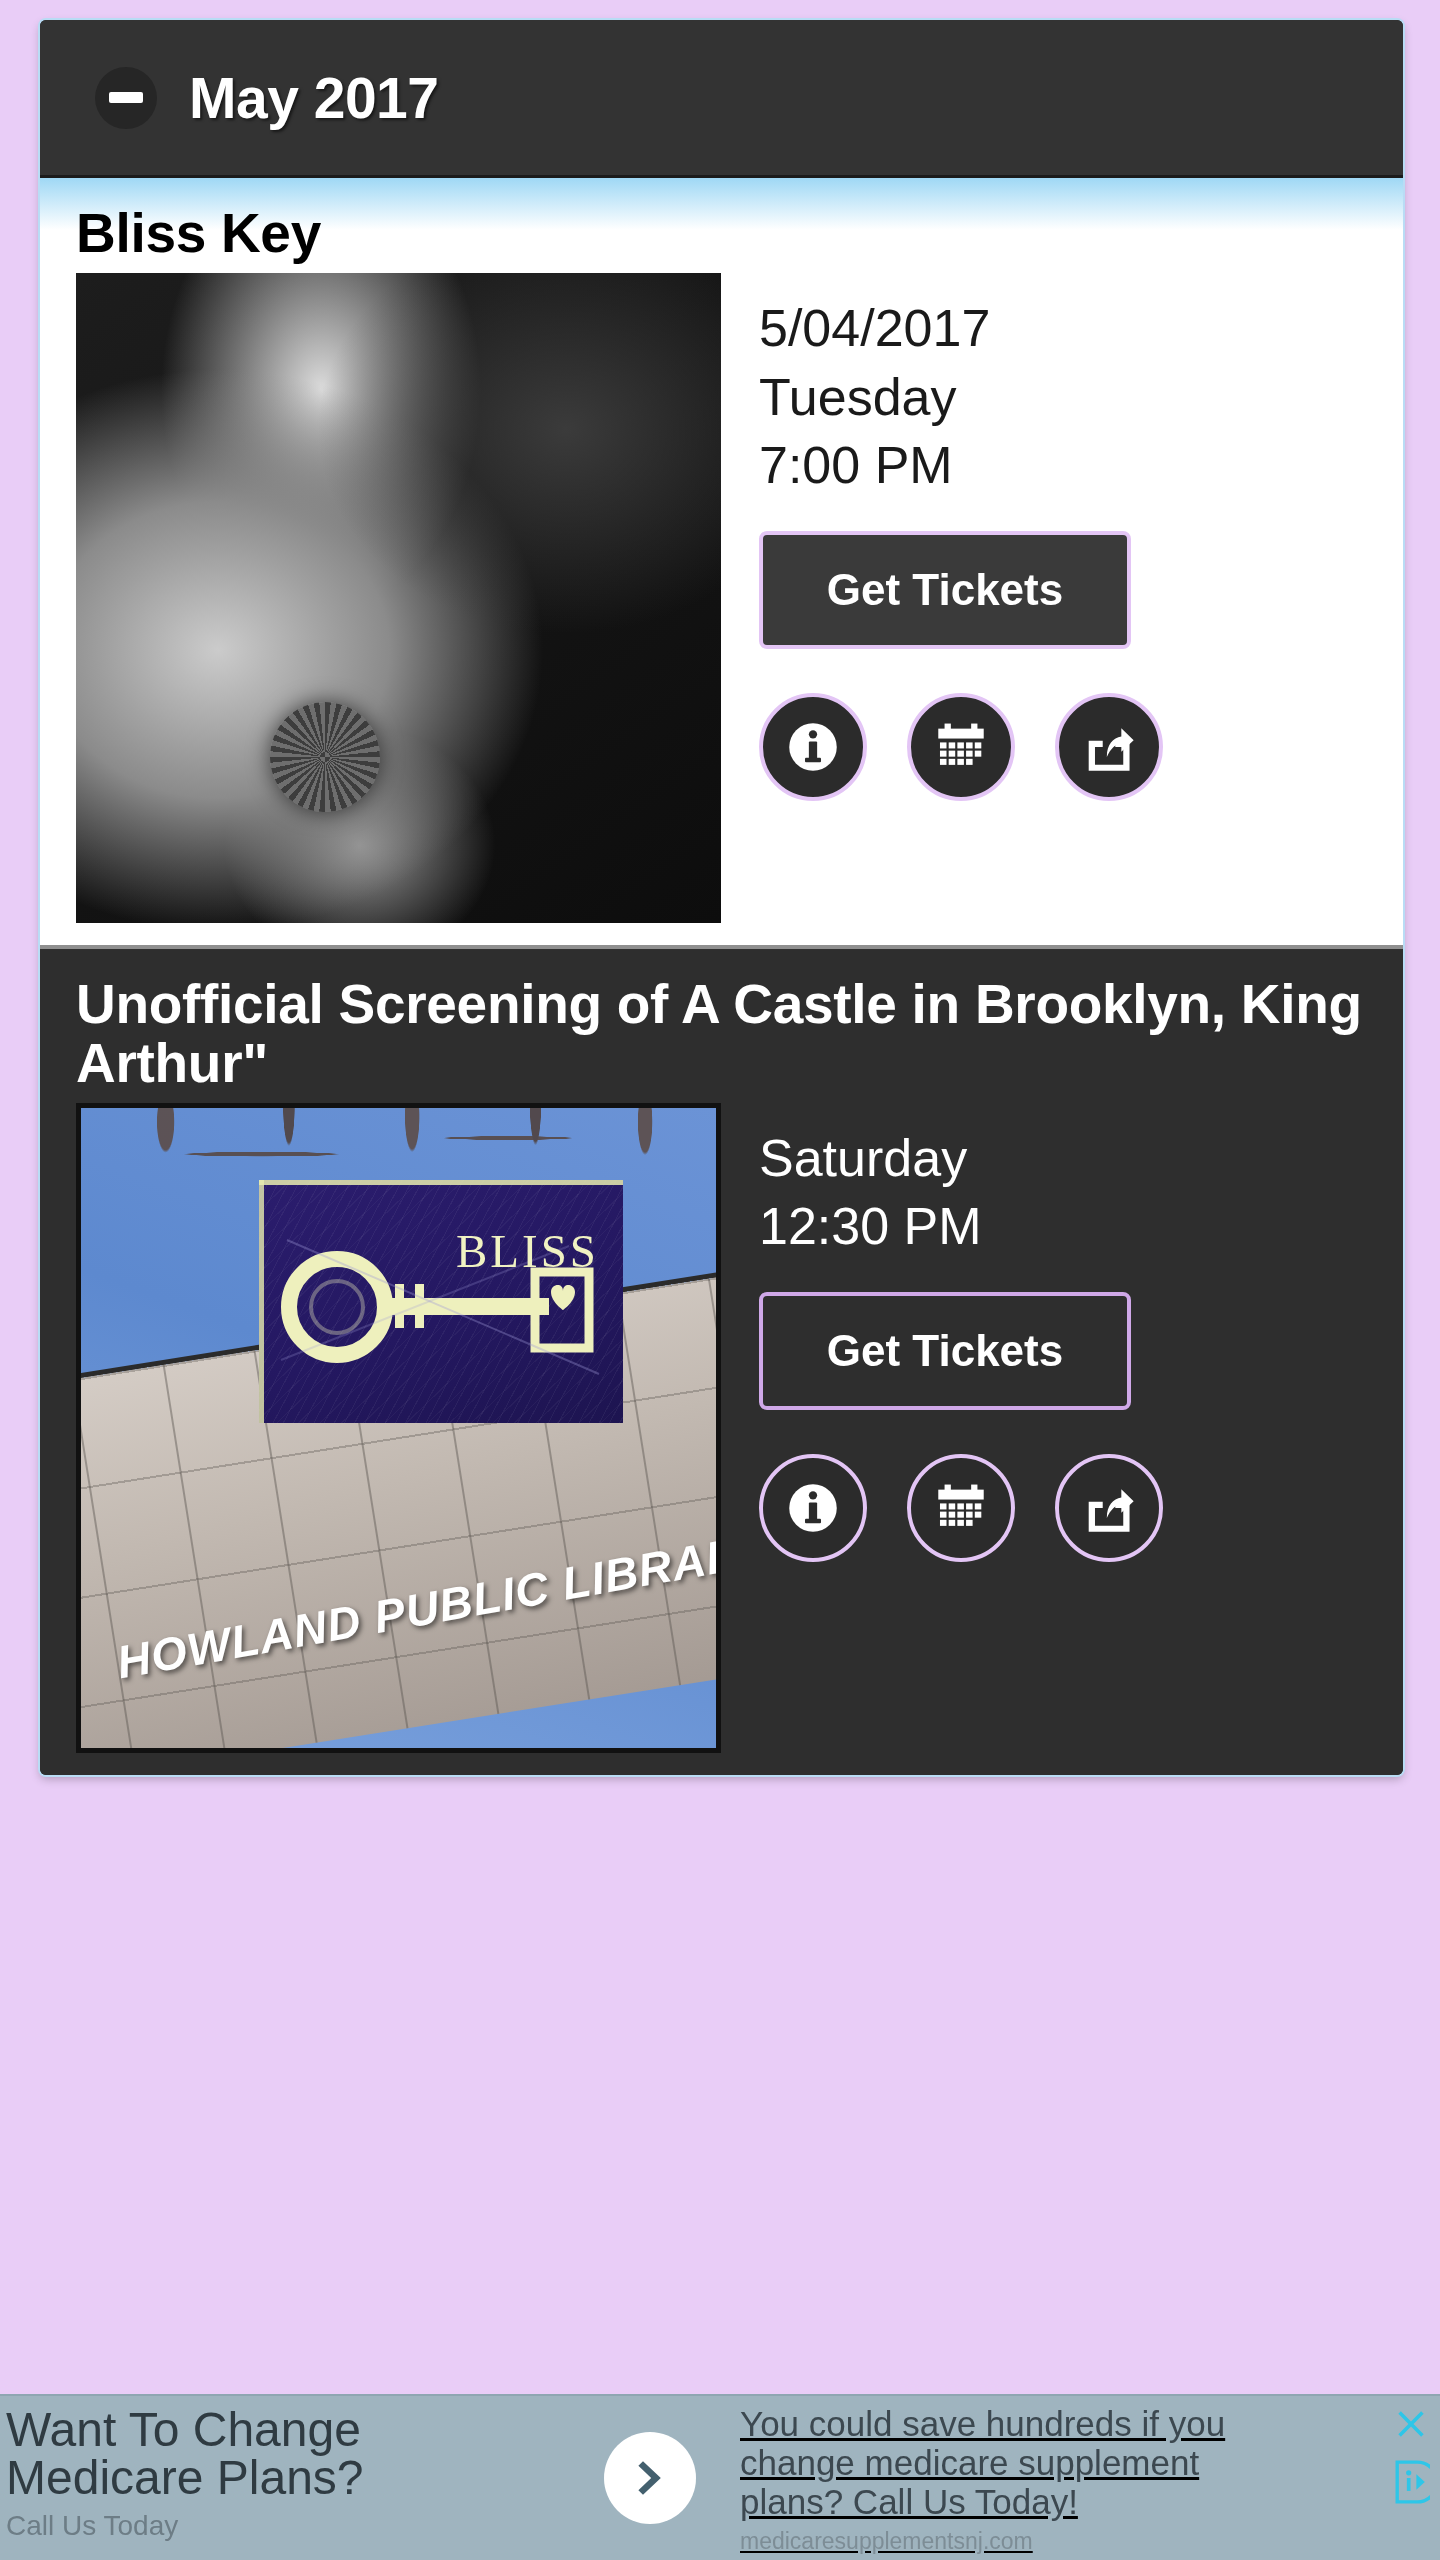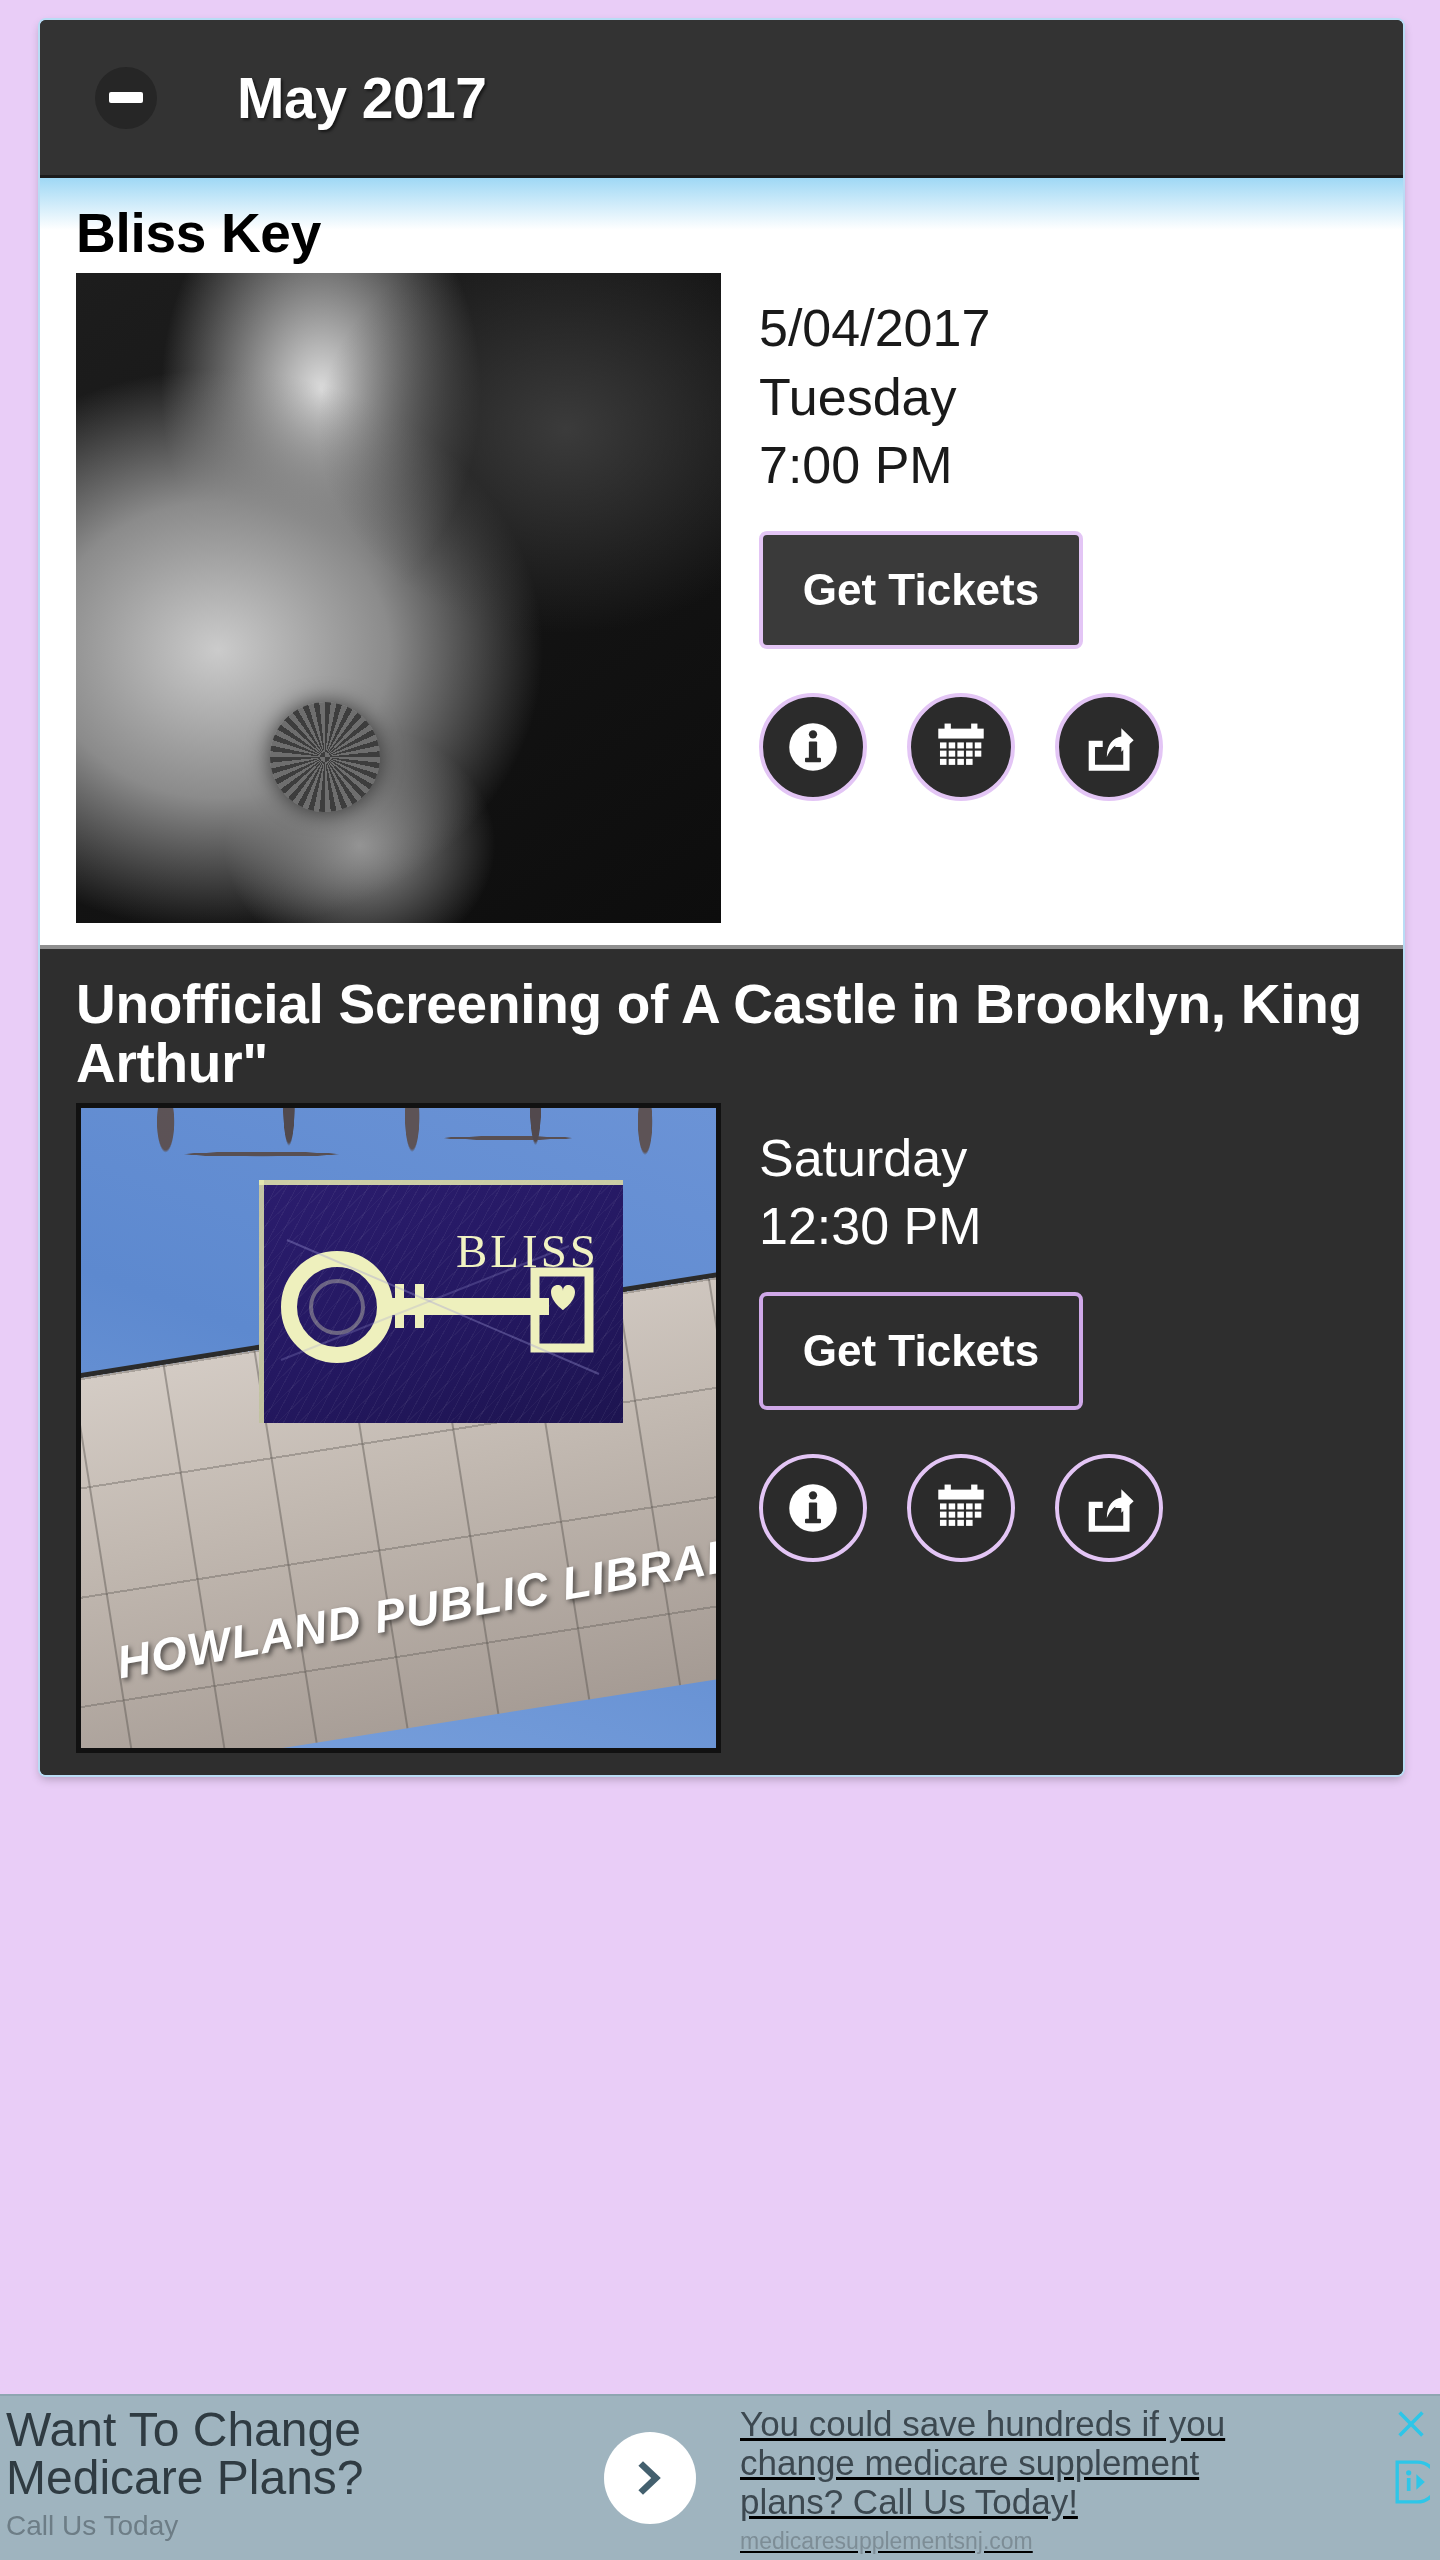--- a/index.html
+++ b/index.html
@@ -29,21 +29,20 @@
 
   
   .widget-header {
     height: 158px;
     background: #333333;
     display: flex;
     align-items: center;
     padding-left: 55px;
     box-sizing: border-box;
     border-bottom: 3px solid #1b1b1b;
-    gap: 48px;
   }
   .collapse-btn {
     width: 62px;
     height: 62px;
     border-radius: 50%;
     background: #262626;
     display: flex;
     align-items: center;
     justify-content: center;
     flex: 0 0 auto;
@@ -112,21 +111,21 @@
     font-size: 52px;
     line-height: 1.13;
     margin-bottom: 10px;
     font-weight: 400;
   }
   .event-card.light .info-line { color: #1a1a1a; }
   .event-card.dark .info-line { color: #ffffff; }
 
   .tickets-btn {
     margin-top: 36px;
-    width: 324px;
+    width: 372px;
     height: 118px;
     border-radius: 8px;
     background: #3a3a3a;
     border: 4px solid #e3c5f5;
     color: #ffffff;
     font-size: 44px;
     font-weight: bold;
     display: flex;
     align-items: center;
     justify-content: center;

